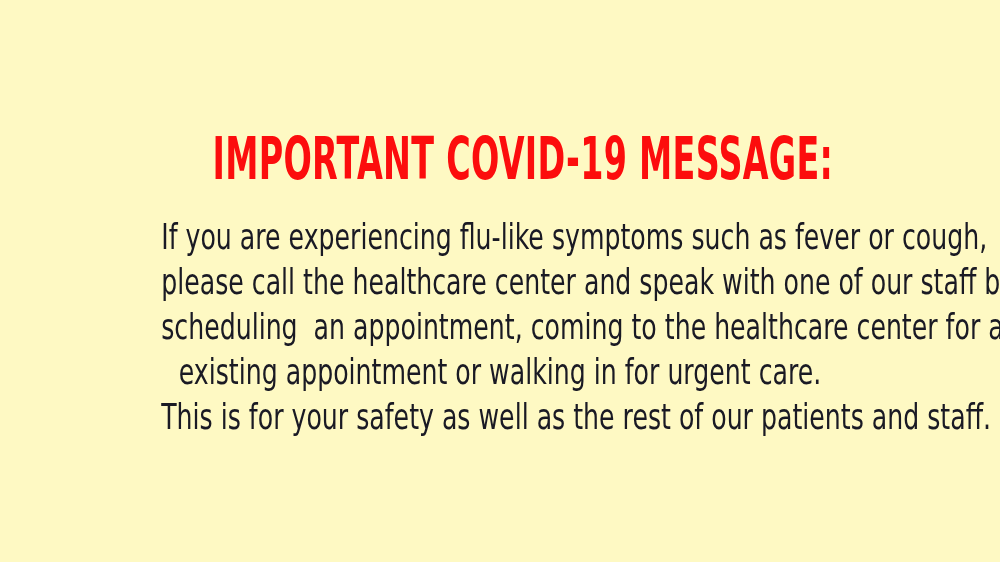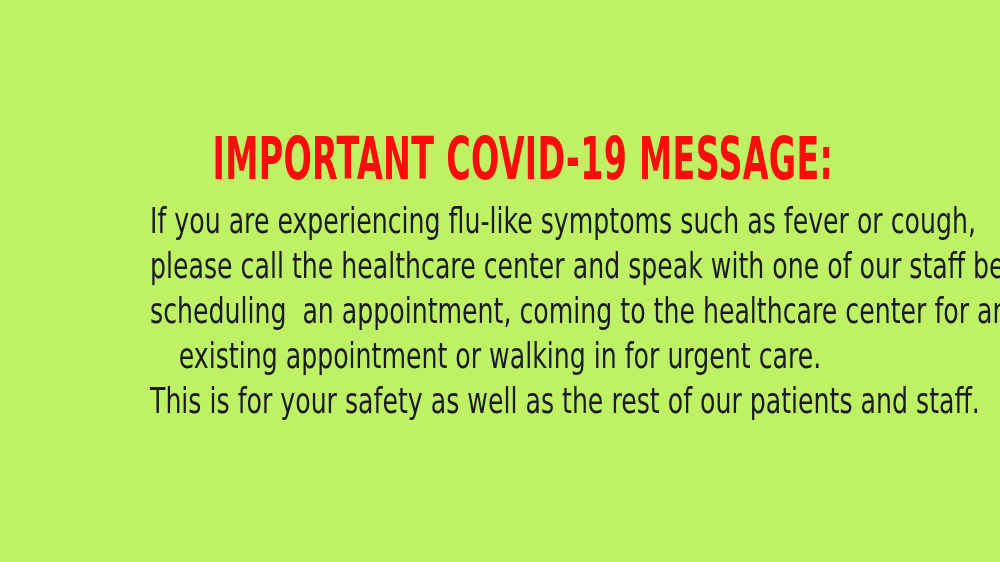--- a/index.html
+++ b/index.html
@@ -12,21 +12,21 @@
     width: 1000px;
     height: 562px;
     overflow: hidden;
     font-family: "Liberation Sans", sans-serif;
   }
 
   .notice-slide {
     position: relative;
     width: 1000px;
     height: 562px;
-    background: #bef264;
+    background: #fef9c3;
     box-sizing: border-box;
     overflow: hidden;
   }
 
   .notice-content {
     position: absolute;
     left: 0;
     top: 0;
     width: 1000px;
     padding-top: 128px;
@@ -46,21 +46,21 @@
     letter-spacing: 0.5px;
     text-transform: uppercase;
     white-space: nowrap;
     transform: scaleX(0.575);
     transform-origin: 50% 50%;
     -webkit-font-smoothing: antialiased;
   }
 
   
   .notice-body {
-    margin: 0;
+    margin: 16px;
     padding-top: 8px;
   }
 
   .notice-line {
     display: block;
     color: #1a1a24;
     font-family: "DejaVu Sans", sans-serif;
     font-size: 36px;
     font-weight: 400;
     line-height: 45px;

